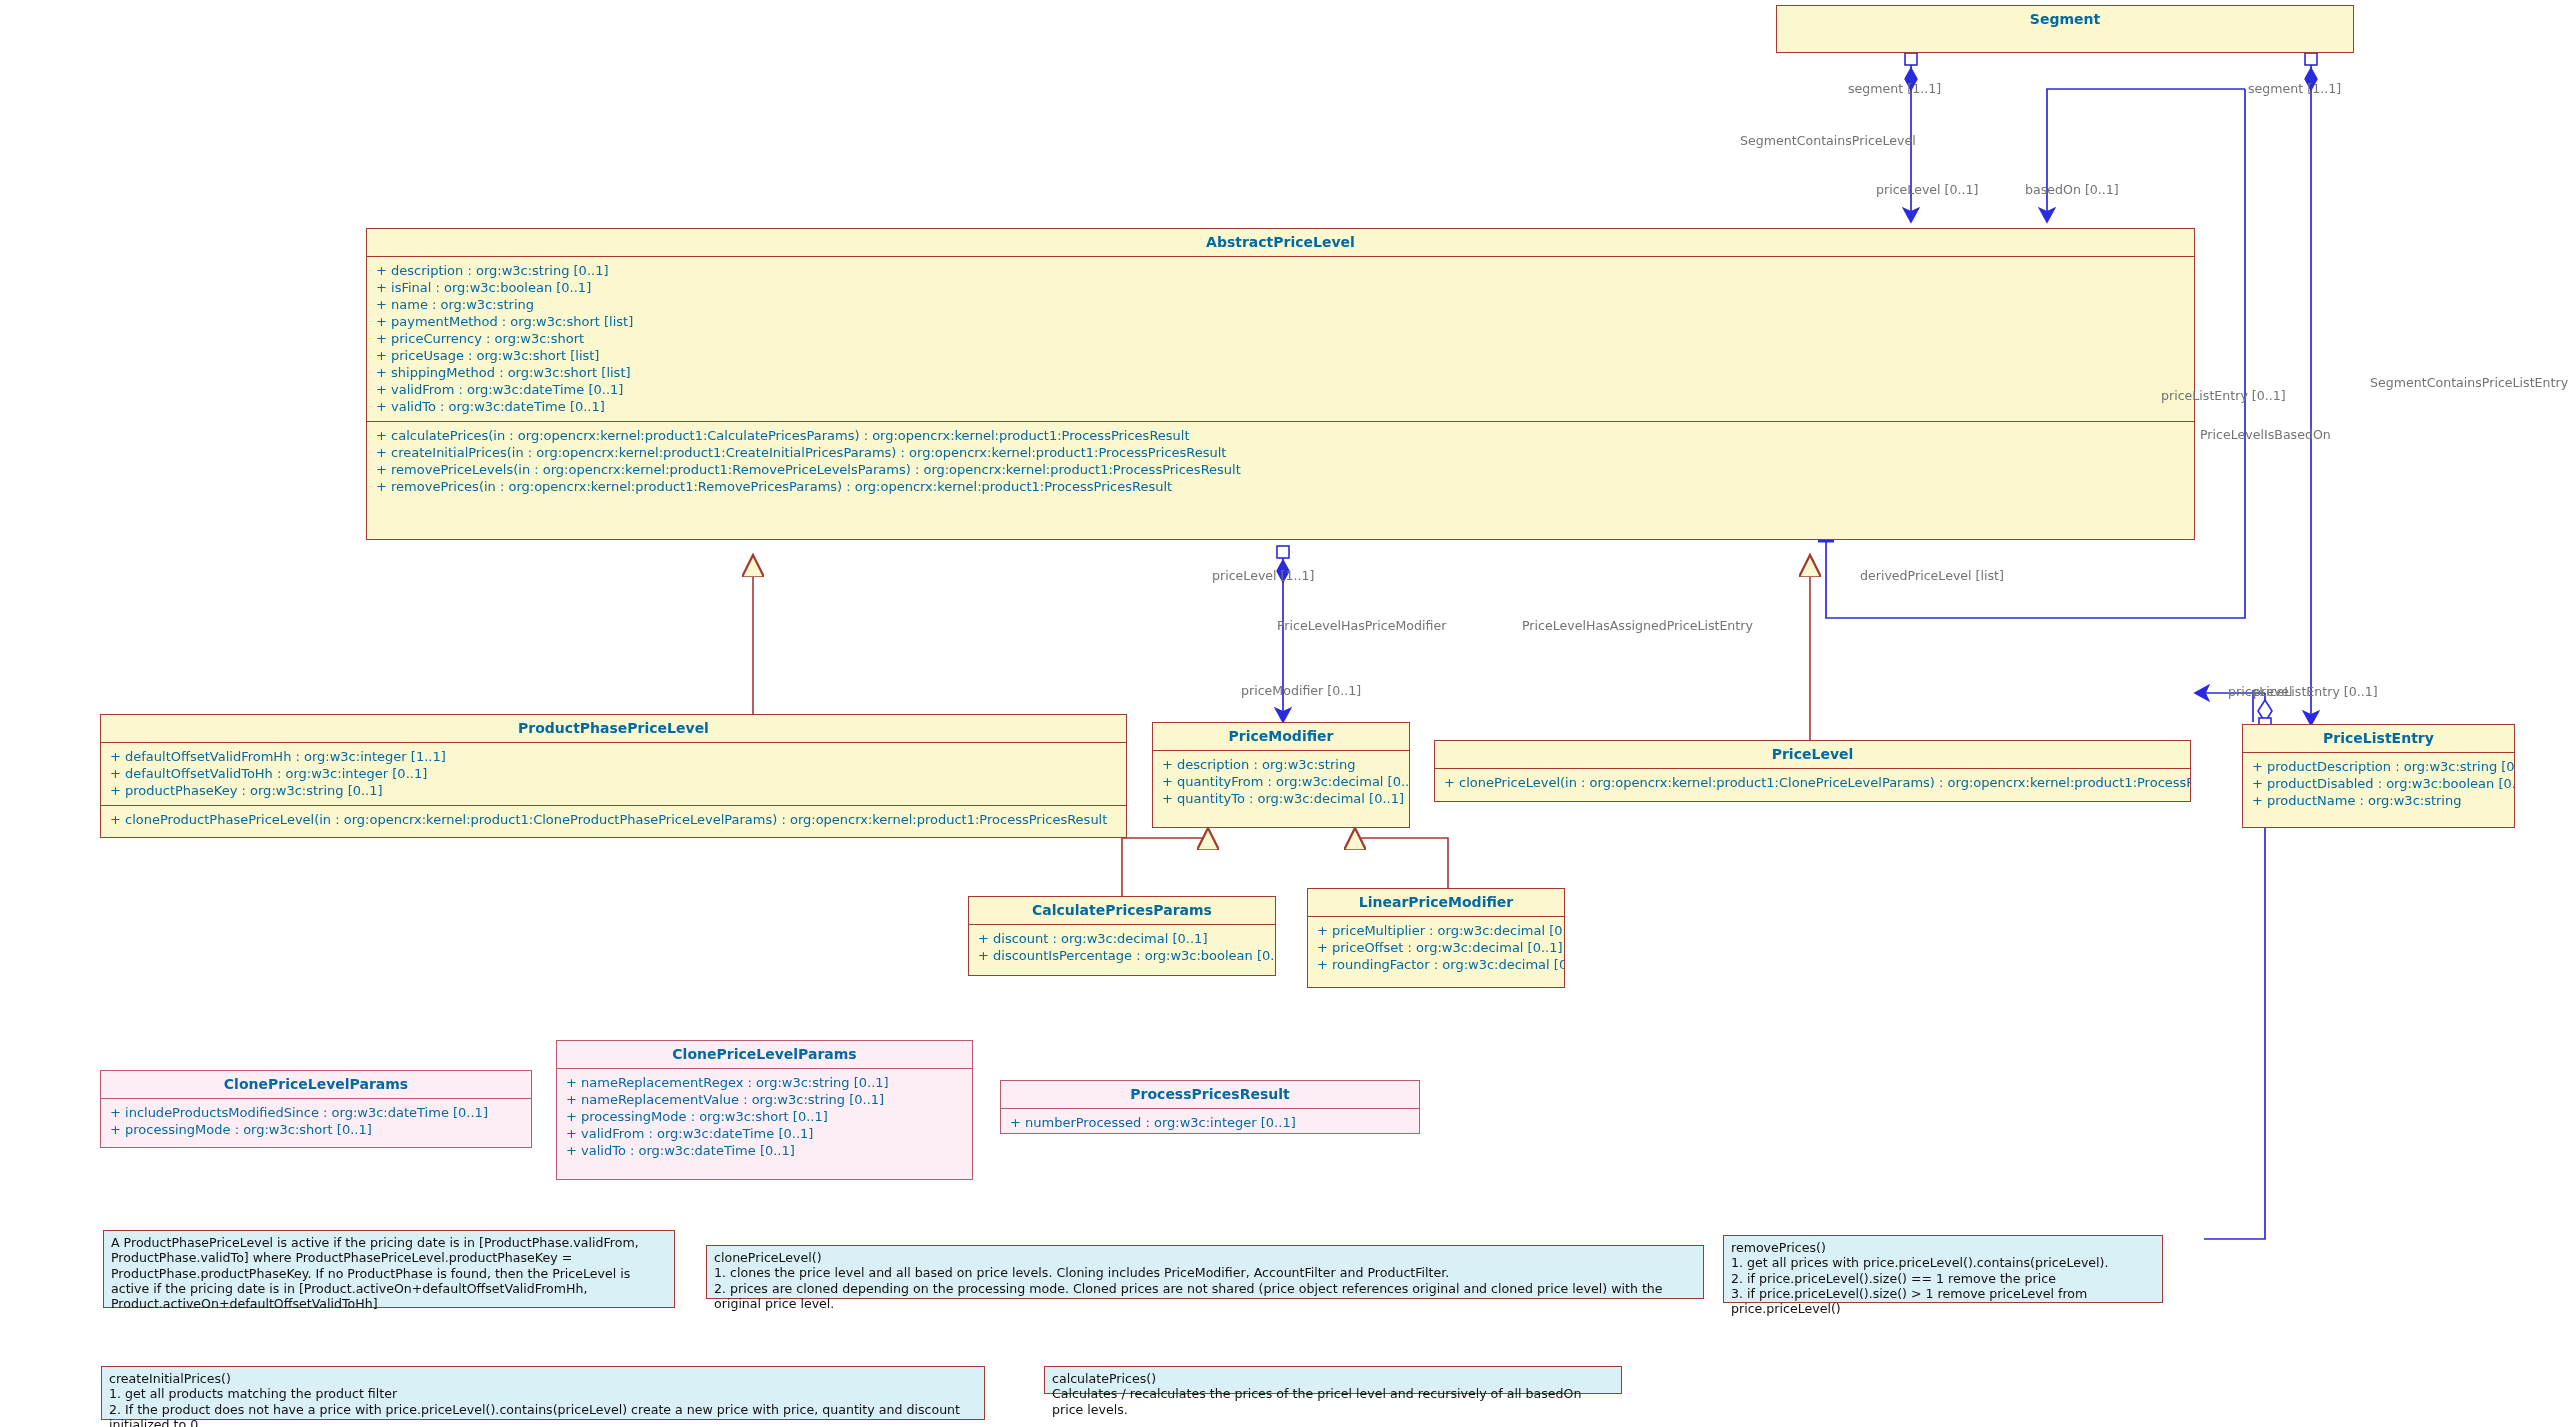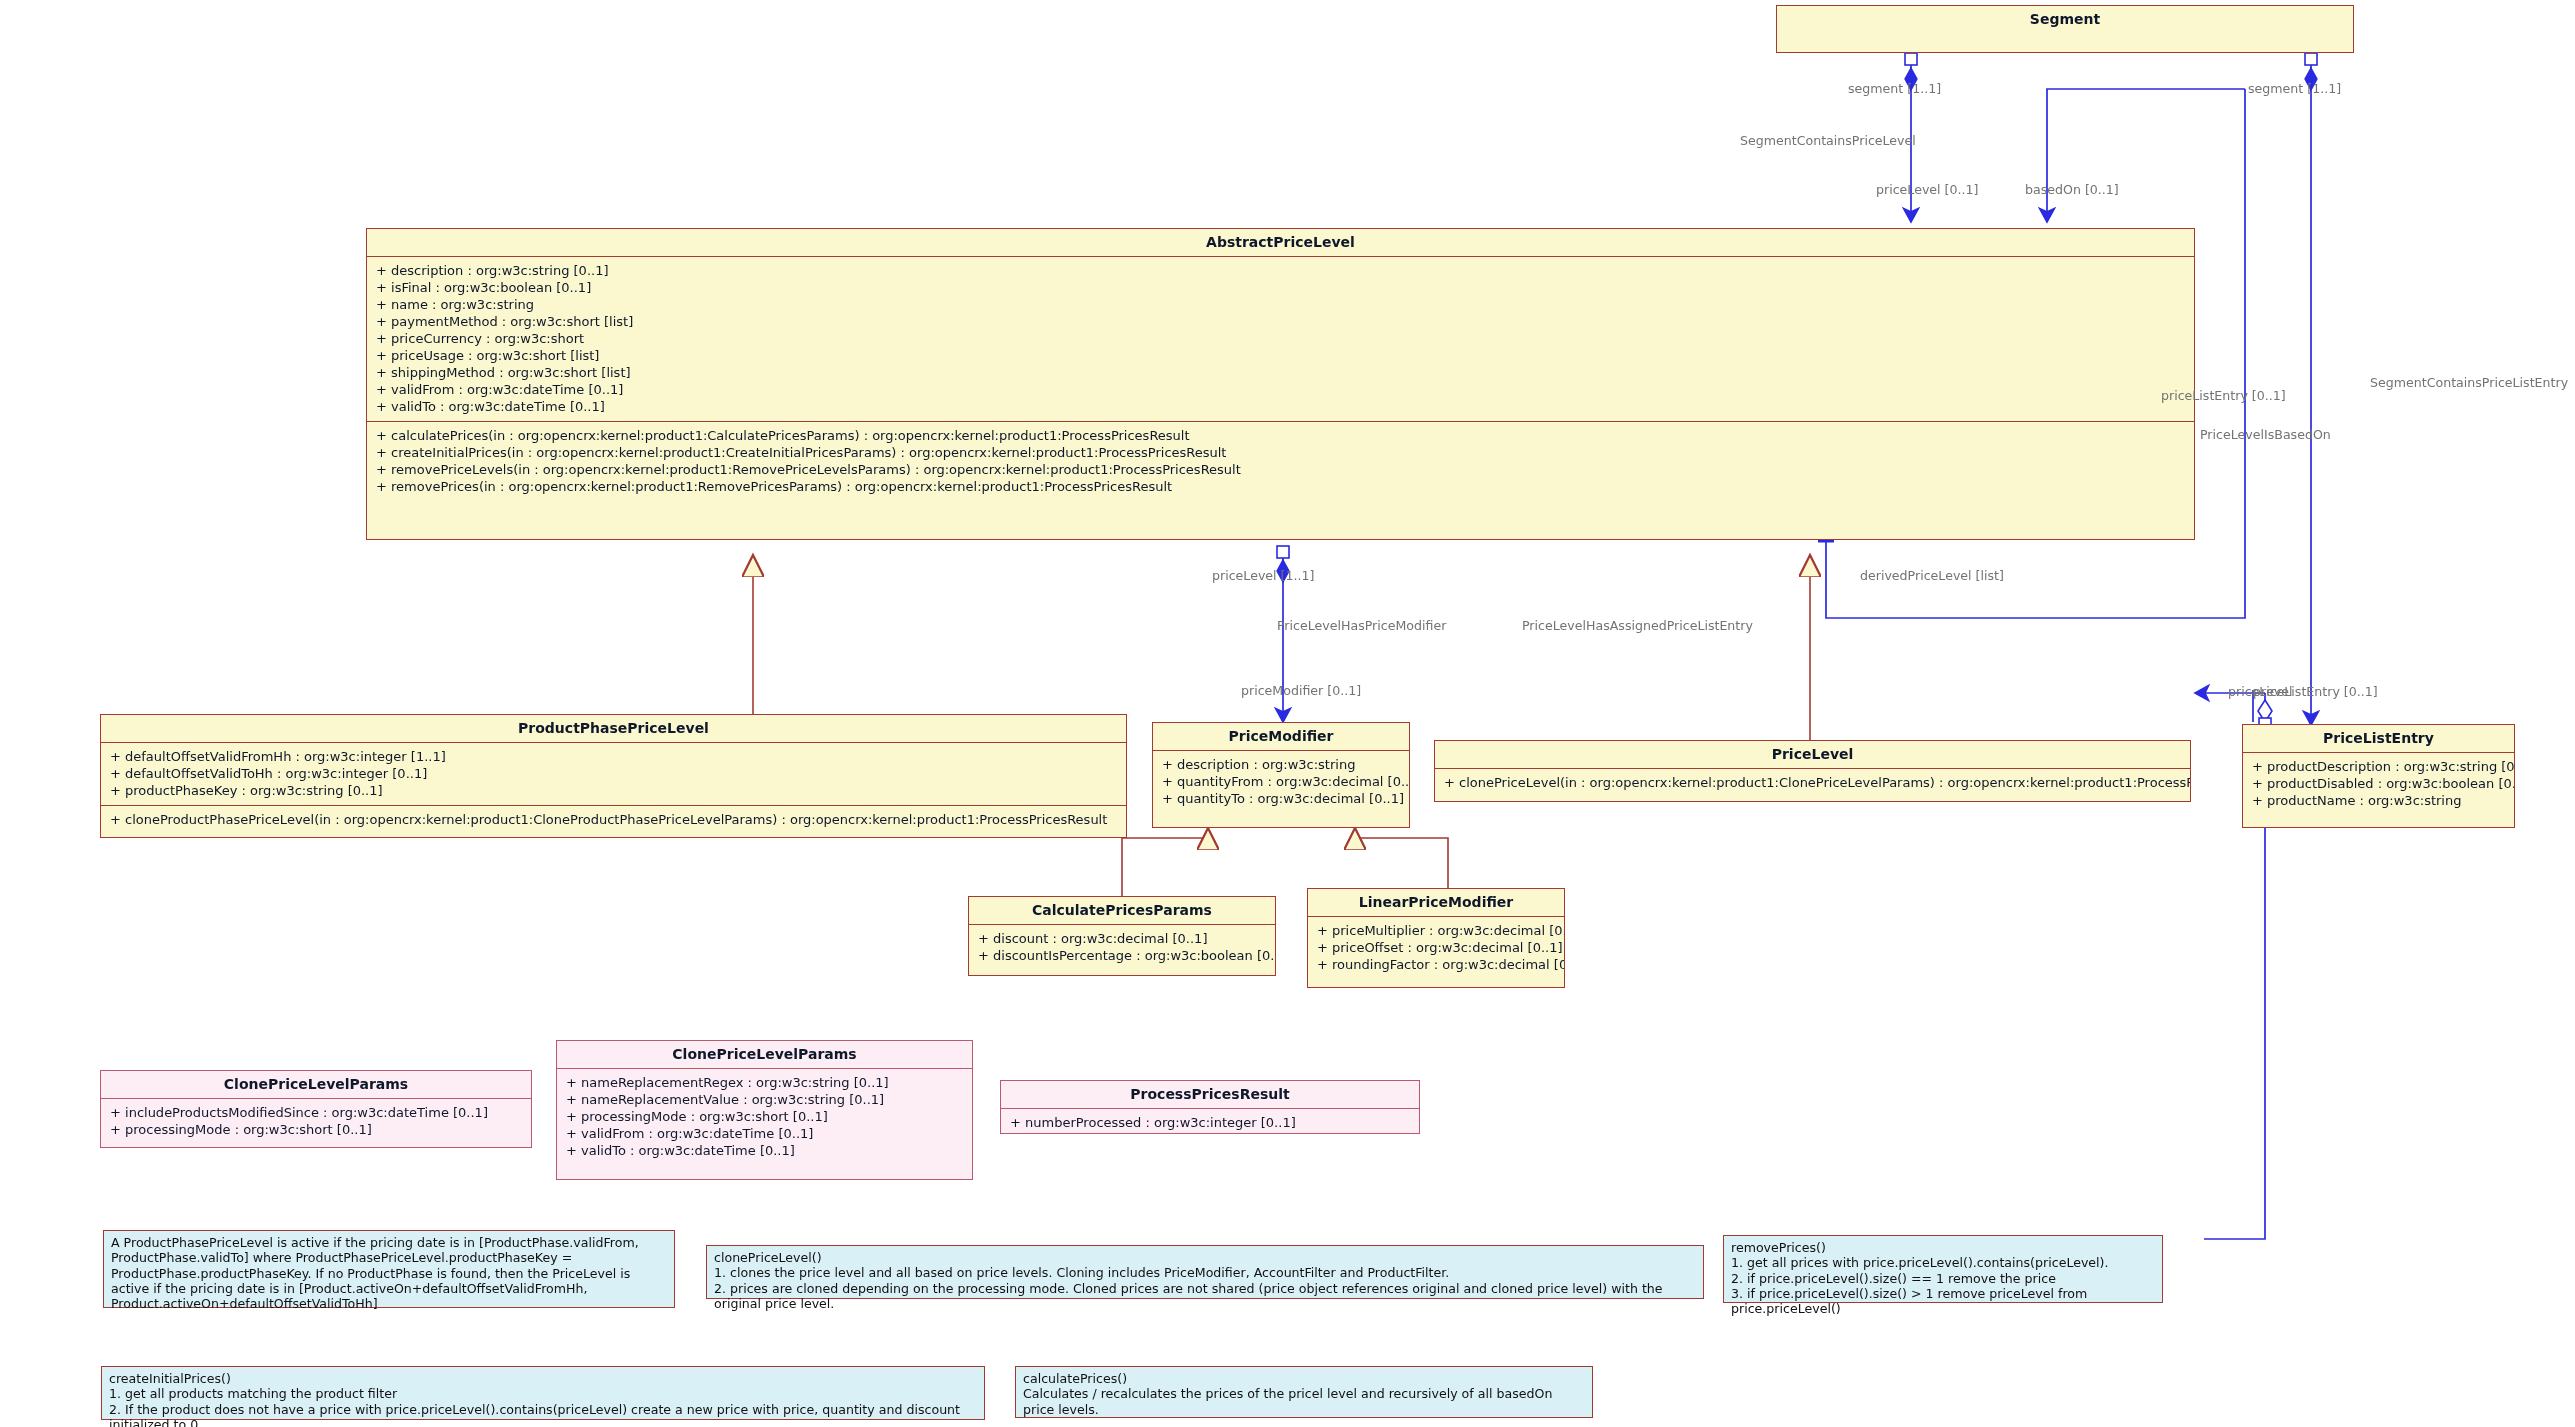--- a/index.html
+++ b/index.html
@@ -15,21 +15,21 @@
     overflow:hidden;
   }
 
   
   .uml{
     position:absolute;
     box-sizing:border-box;
     border:1.6px solid #a23a32;
     background:#fbf8cf;
     font-size:13.5px;
-    color:#0f172a;
+    color:#0369a1;
     line-height:1.0;
   }
   .uml.param{ background:#fdeef5; border-color:#bb5a6e; }
 
   .uml .title{
     text-align:center;
     font-weight:bold;
     font-size:14px;
     padding:6px 4px 7px 4px;
     white-space:nowrap;
@@ -282,16 +282,16 @@
 
   <div class="note" style="left:1723px; top:1235px; width:440px; height:68px;">removePrices()
 1. get all prices with price.priceLevel().contains(priceLevel).
 2. if price.priceLevel().size() == 1 remove the price
 3. if price.priceLevel().size() &gt; 1 remove priceLevel from price.priceLevel()</div>
 
   <div class="note" style="left:101px; top:1366px; width:884px; height:54px;">createInitialPrices()
 1. get all products matching the product filter
 2. If the product does not have a price with price.priceLevel().contains(priceLevel) create a new price with price, quantity and discount initialized to 0.</div>
 
-  <div class="note" style="left:1015px; top:1366px; width:578px; height:52px;">calculatePrices()
+  <div class="note" style="left:1044px; top:1366px; width:578px; height:28px;">calculatePrices()
 Calculates / recalculates the prices of the pricel level and recursively of all basedOn price levels.</div>
 
 </div>
 
 </body></html>

